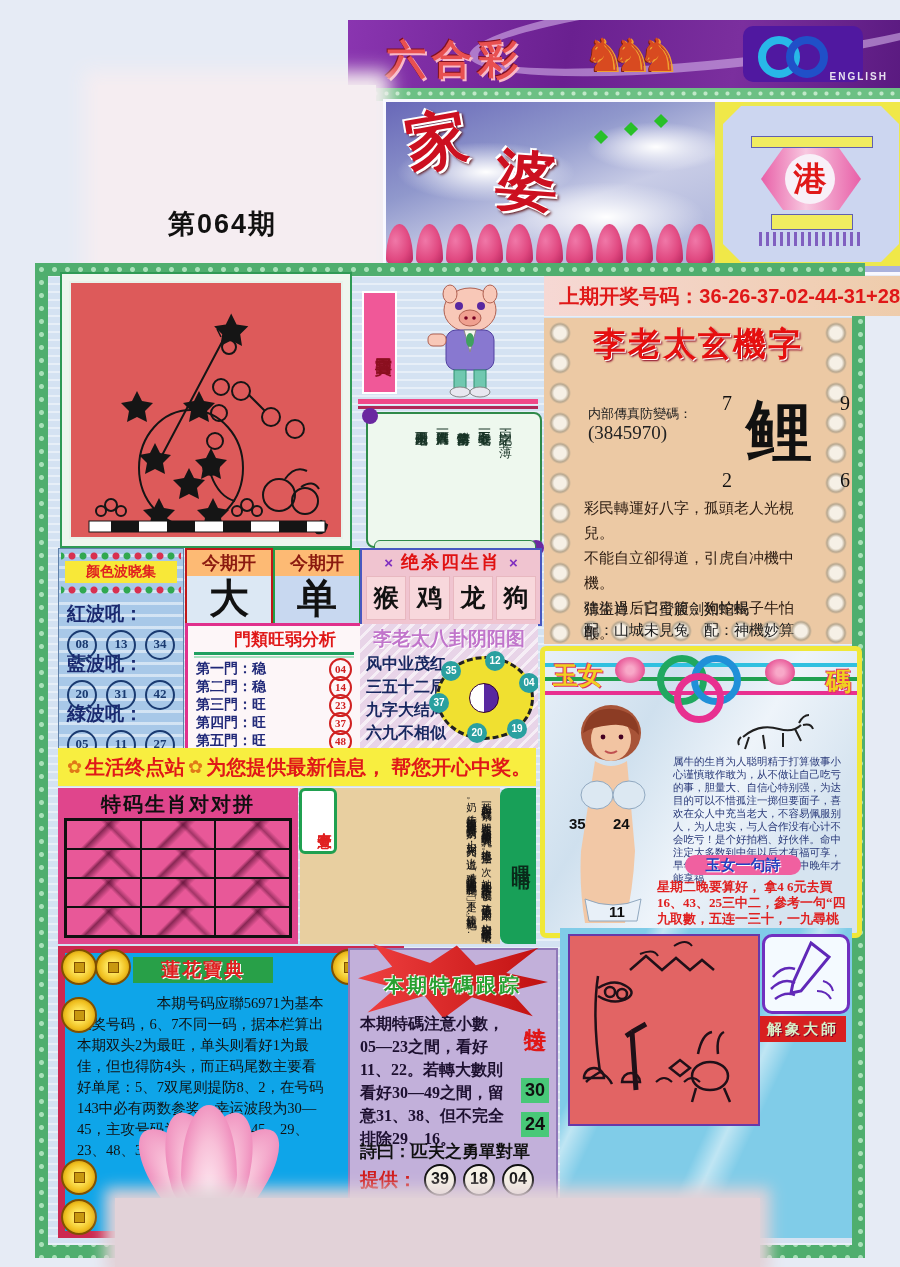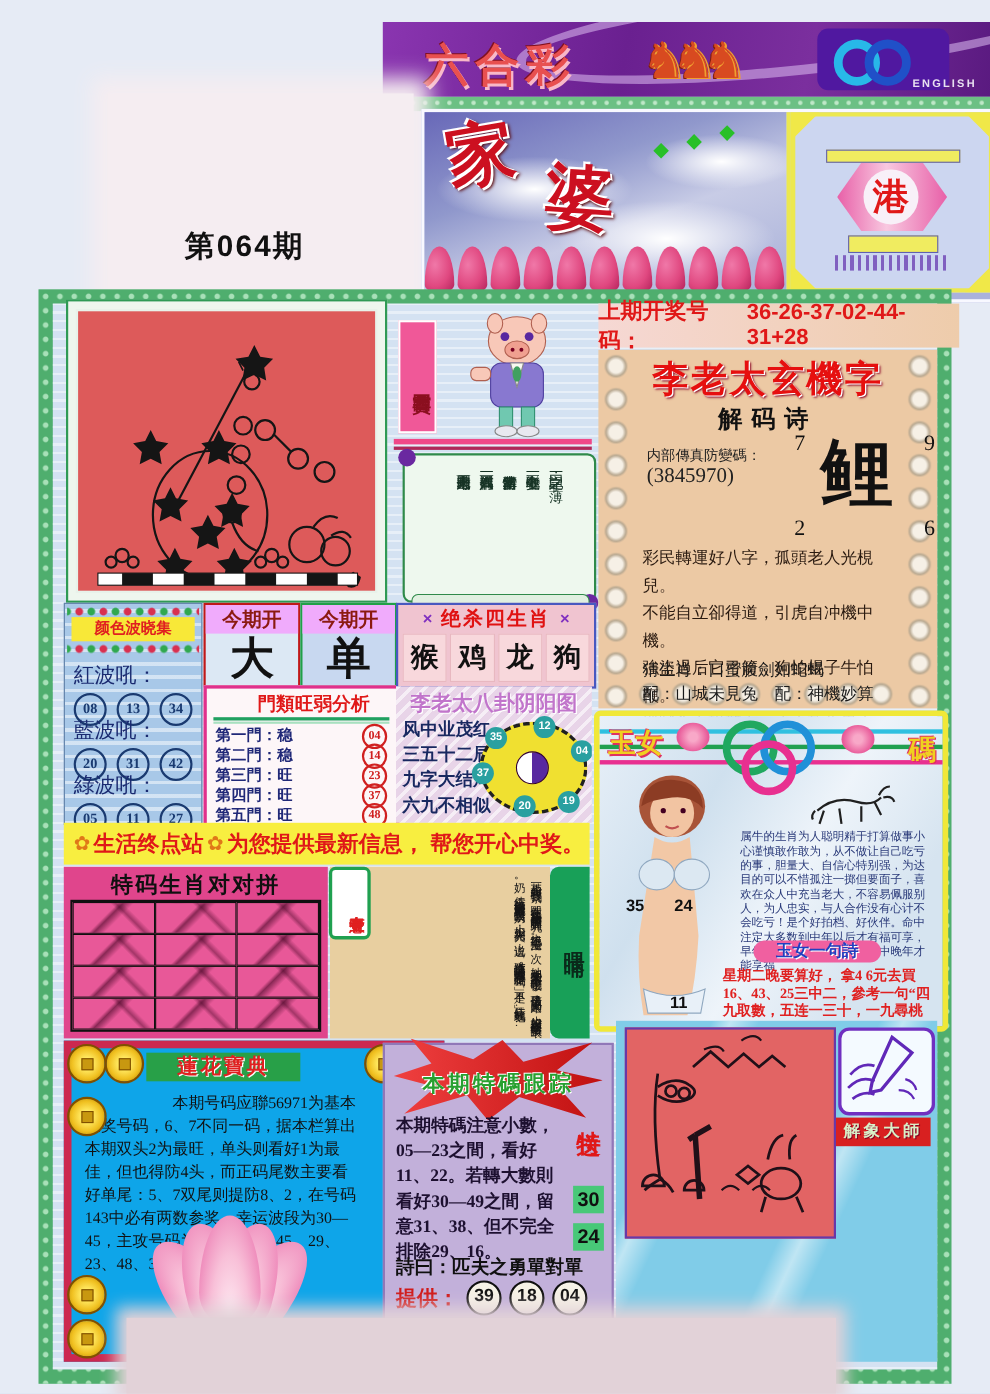--- a/index.html
+++ b/index.html
@@ -70,21 +70,21 @@
   .divider2{left:358px;top:406px;width:180px;height:3px;background:#b02858;}
 
   .scroll{left:366px;top:412px;width:172px;height:132px;background:#eef8ee;border:2px solid #2f8a4a;border-radius:8px;}
   .scroll-curl{position:absolute;width:16px;height:16px;border-radius:50%;background:#6a28a0;}
   .scroll-roller{position:absolute;left:6px;bottom:-8px;width:160px;height:12px;background:#e0f0e0;
      border:1px solid #2f8a4a;border-radius:6px;}
   .scrolltext{position:absolute;right:26px;top:8px;height:112px;color:#173325;font-size:13px;line-height:17px;}
   .scrolltext div{margin-left:4px;}
 
   
-  .lastdraw{left:544px;top:276px;width:328px;height:40px;
+  .lastdraw{left:544px;top:276px;width:356px;height:40px;
      background:linear-gradient(90deg,#f6d8d4,#eeccab);display:flex;align-items:center;justify-content:flex-end;}
   .lastdraw span{color:#e01818;font-weight:bold;font-size:20px;}
 
   
   .mystery{left:544px;top:318px;width:308px;height:326px;background:#ecc9a4;}
   .floralcol{position:absolute;top:0;bottom:0;width:32px;
      background-image:radial-gradient(circle at 50% 50%,#f6f0e6 6px,#b8a890 9px,transparent 11px);
      background-size:32px 30px;}
   .flowerrow{position:absolute;left:32px;right:32px;bottom:0;height:26px;
      background-image:radial-gradient(circle at 50% 50%,#f6f0e6 6px,#b8a890 9px,transparent 11px);background-size:30px 26px;}
@@ -102,28 +102,28 @@
 
   
   .waves{left:58px;top:548px;width:124px;height:200px;background:#a8c8e8;border:1px solid #6080a8;
      background-image:repeating-linear-gradient(0deg,rgba(255,255,255,.5) 0 3px,transparent 3px 12px);}
   .wavetitle{position:absolute;left:6px;top:12px;right:6px;height:22px;background:#f8e838;color:#e02020;
      font-size:14px;font-weight:bold;text-align:center;line-height:22px;}
   .beads{position:absolute;left:2px;right:2px;height:10px;
      background-image:radial-gradient(circle,#d83050 3px,transparent 4px),radial-gradient(circle,#30a850 3px,transparent 4px);
      background-size:22px 10px,22px 10px;background-position:0 0,11px 0;}
   .wgroup{position:absolute;left:8px;width:108px;}
-  .wlabel{font-size:19px;font-weight:normal;color:#1a2a70;}
+  .wlabel{font-size:19px;font-weight:bold;color:#1a2a70;}
   .wnums{display:flex;gap:9px;margin-top:3px;}
   .wnum{width:26px;height:26px;border:2px solid #1a3a70;border-radius:50%;color:#1a3a70;
      font-size:13px;font-weight:bold;text-align:center;line-height:24px;}
 
   
   .openbox{position:absolute;width:84px;height:73px;border:2px solid #c01818;background:#dce8f4;}
-  .openhead{height:26px;background:#f0abfc;color:#8b1a10;font-weight:bold;font-size:18px;text-align:center;line-height:26px;}
+  .openhead{height:26px;background:#fdba74;color:#8b1a10;font-weight:bold;font-size:18px;text-align:center;line-height:26px;}
   .openval{text-align:center;font-size:40px;font-weight:bold;color:#111;line-height:46px;}
 
   
   .gates{left:185px;top:623px;width:172px;height:125px;background:#fdf6f8;border:3px solid #e0308c;}
   .gtitle{text-align:center;color:#e01818;font-weight:bold;font-size:17px;margin-top:2px;padding-left:22px;}
   .gbar1{height:3px;background:#20a060;margin:1px 6px 0;}
   .gbar2{height:2px;background:#a8e0c0;margin:1px 6px 2px;}
   .grow{display:flex;align-items:center;padding:0 8px;height:18px;color:#202878;font-size:14px;font-weight:bold;}
   .gnum{margin-left:auto;width:19px;height:19px;border:2px solid #d02020;border-radius:50%;color:#d02020;
      font-size:11px;text-align:center;line-height:18px;font-weight:bold;}
@@ -377,21 +377,20 @@
 <div class="abs lastdraw">
   <span>上期开奖号码：</span>
   <span>36-26-37-02-44-31+28</span>
 </div>
 
 <div class="abs mystery serif">
   <div class="floralcol" style="left:0;"></div>
   <div class="floralcol" style="right:0;"></div>
   <div class="flowerrow"></div>
   <div class="mys-title">李老太玄機字</div>
-  <div class="mys-sub">解码诗</div>
   <div class="fax">
     <div>内部傳真防變碼：</div>
     <div class="faxcode">(3845970)</div>
   </div>
   <div class="bigchar">
     <span class="n" style="left:0;top:0;">7</span>
     <span class="n" style="right:0;top:0;">9</span>
     <span class="n" style="left:0;bottom:0;">2</span>
     <span class="n" style="right:0;bottom:0;">6</span>
     <span class="c">鲤</span>

